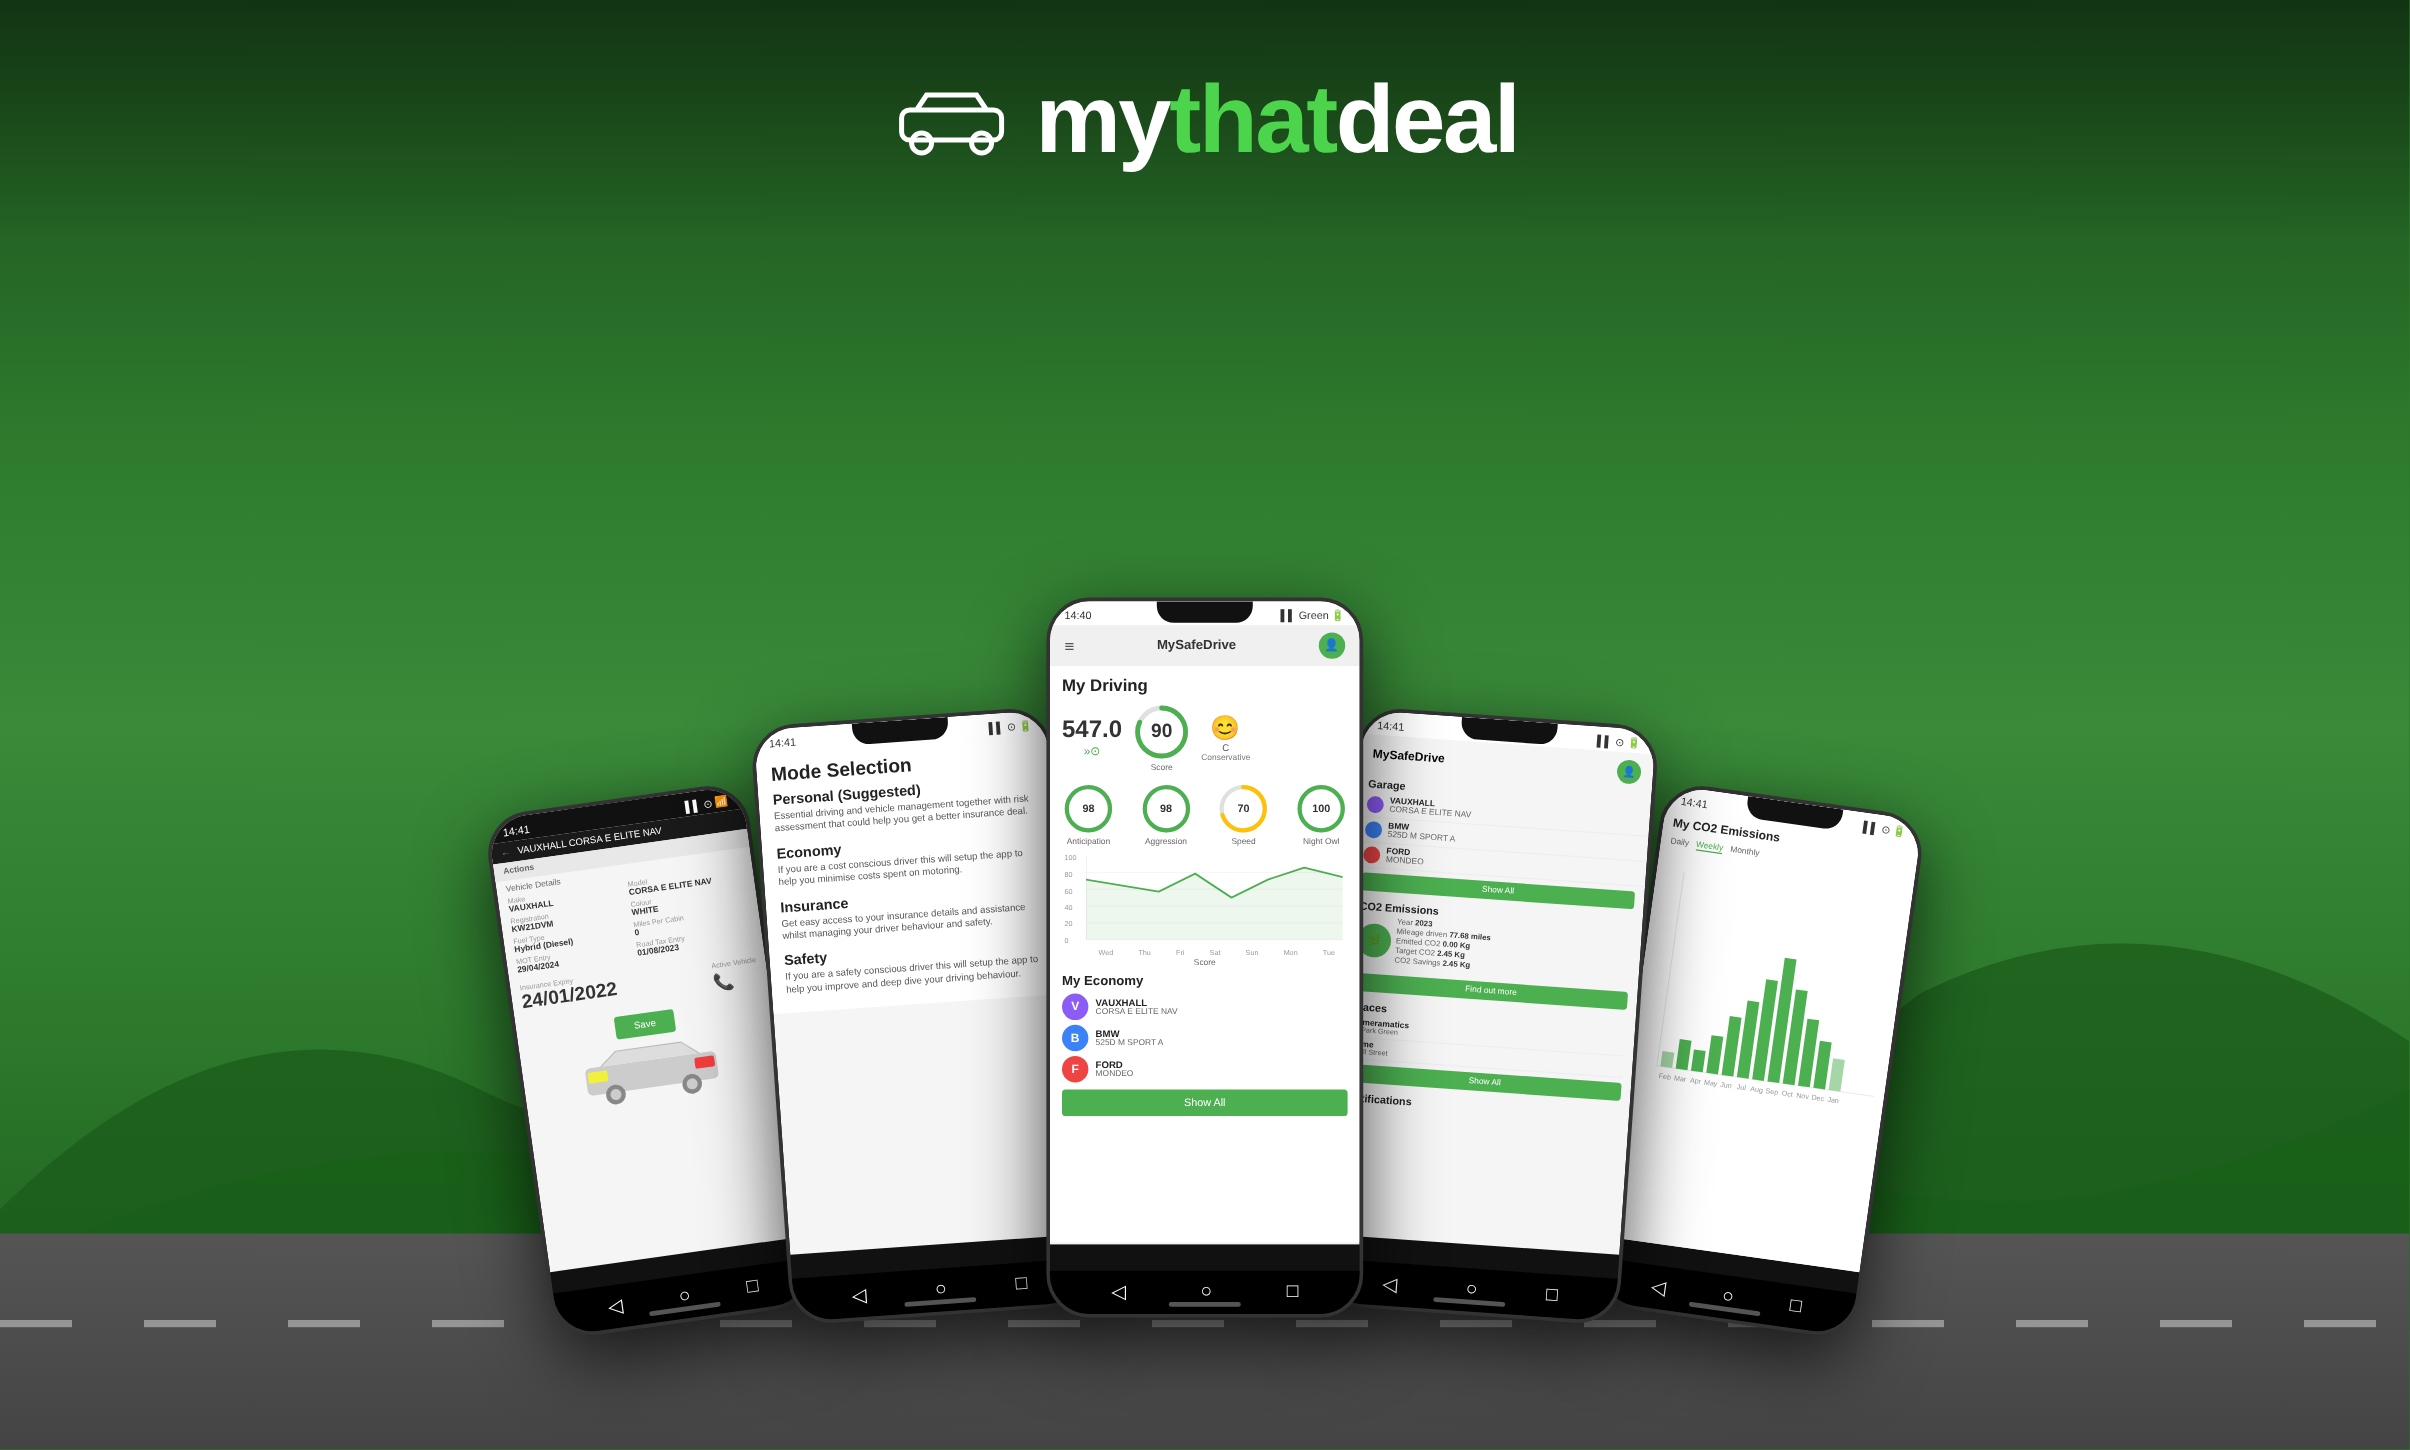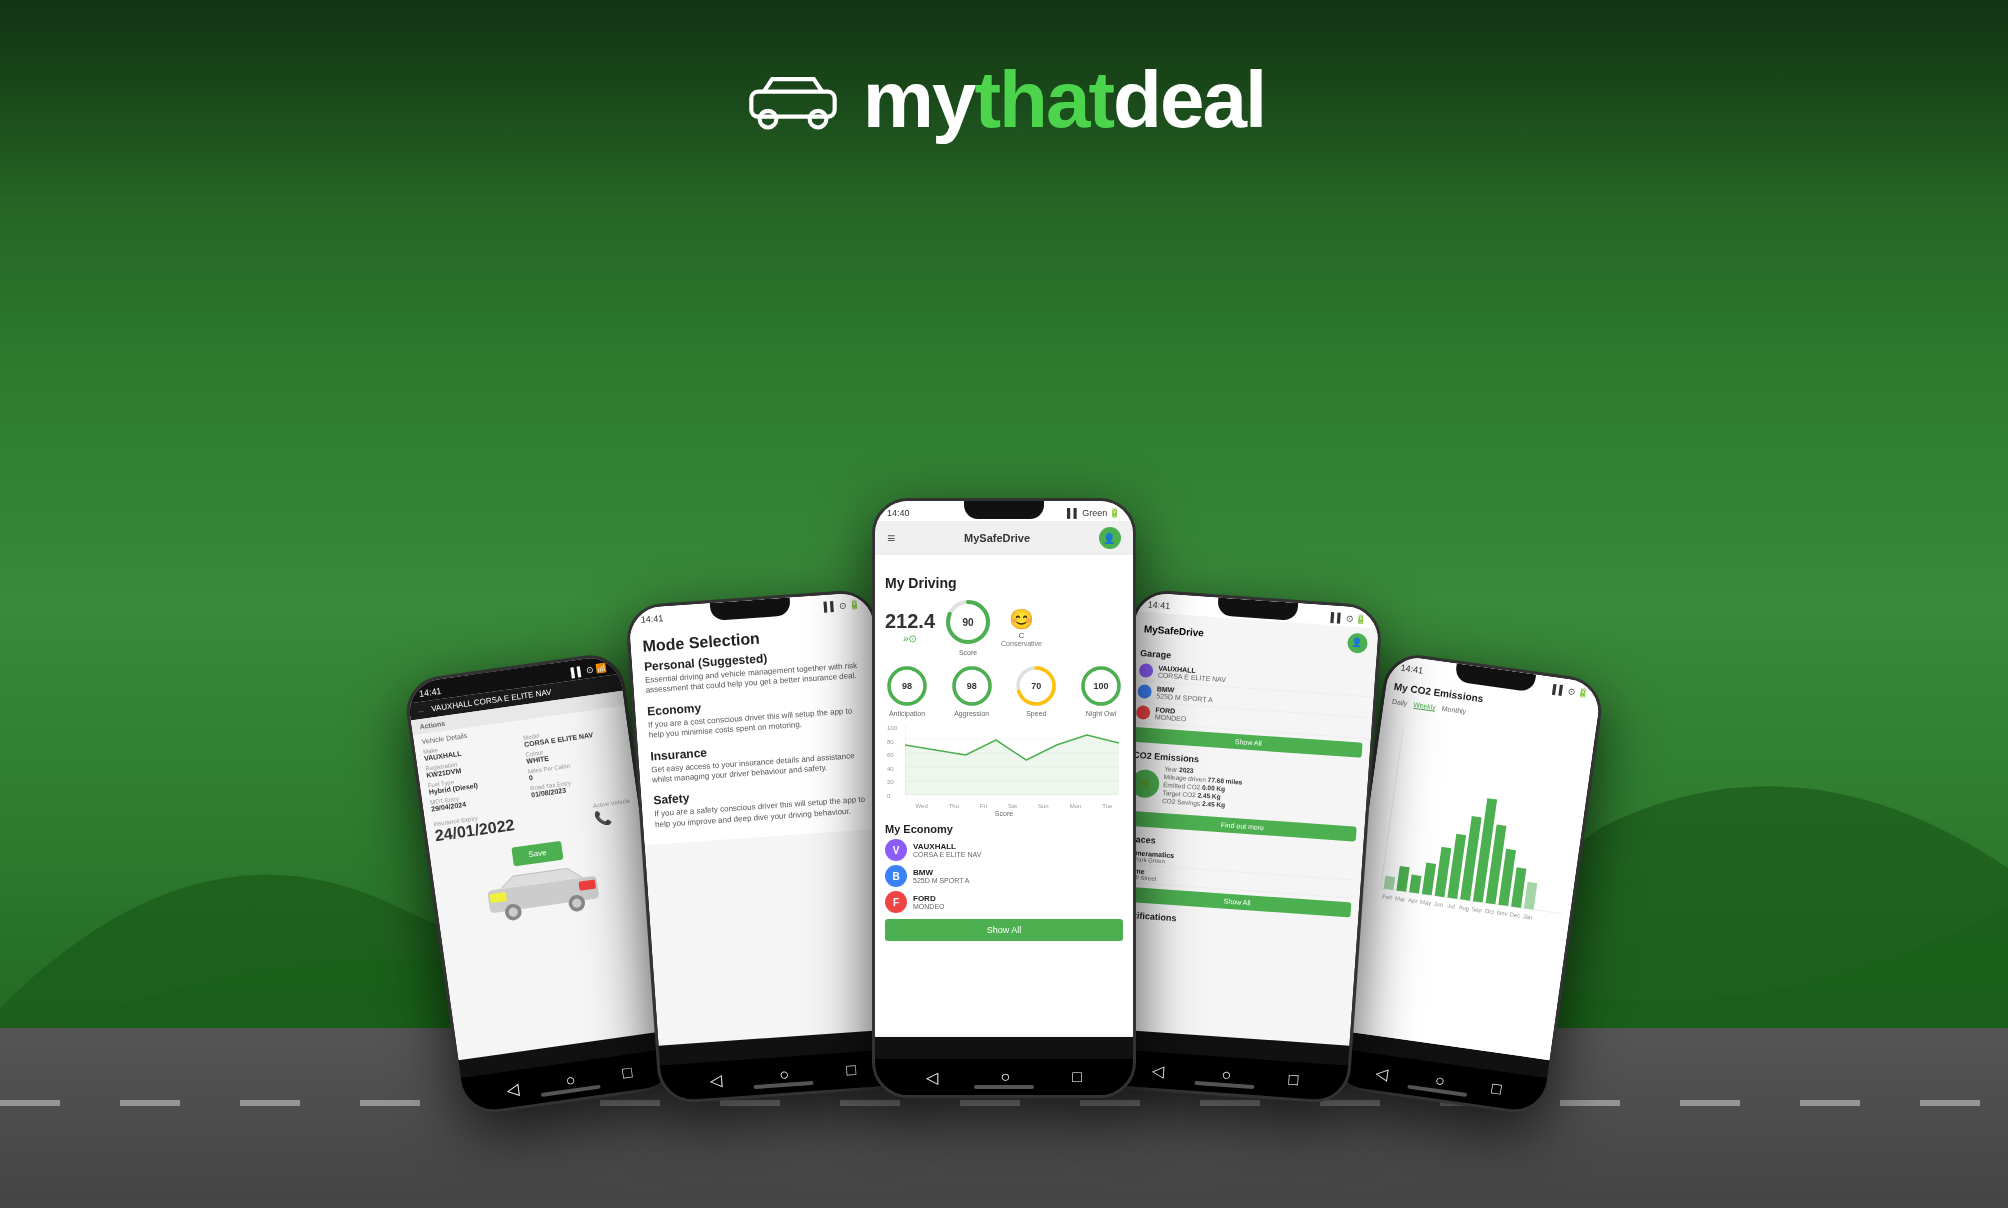--- a/index.html
+++ b/index.html
@@ -392,21 +392,21 @@
       position: relative;
       display: inline-flex;
       align-items: center;
       justify-content: center;
     }
     .gauge-circle svg {
       transform: rotate(-90deg);
     }
     .gauge-value {
       position: absolute;
-      font-size: 10px;
+      font-size: 16px;
       font-weight: bold;
       color: #333;
     }
     .gauge-label {
       text-align: center;
       font-size: 7px;
       color: #666;
       margin-top: 2px;
     }
 
@@ -815,27 +815,27 @@
         <span>14:40</span>
         <span>▌▌ Green 🔋</span>
       </div>
 
       <div class="app-header">
         <span class="hamburger">≡</span>
         <span>MySafeDrive</span>
         <div class="avatar">👤</div>
       </div>
 
-      <div style="padding:20px 10px; background:#fff; overflow:hidden; height: calc(100% - 56px);">
+      <div style="padding:8px 10px; background:#fff; overflow:hidden; height: calc(100% - 56px);">
         <div class="driving-title">My Driving</div>
 
         <div class="score-row">
 
           <div class="score-main">
-            <div class="big-num">212.4</div>
+            <div class="big-num">547.0</div>
             <div class="arrows">»⊙</div>
           </div>
 
           <div style="display:flex;flex-direction:column;align-items:center;">
             <div class="gauge-circle">
               <svg width="50" height="50">
                 <circle cx="25" cy="25" r="20" fill="none" stroke="#e0e0e0" stroke-width="4"></circle>
                 <circle cx="25" cy="25" r="20" fill="none" stroke="#4CAF50" stroke-width="4" stroke-dasharray="113" stroke-dashoffset="11" stroke-linecap="round"></circle>
               </svg>
               <span class="gauge-value">90</span>

